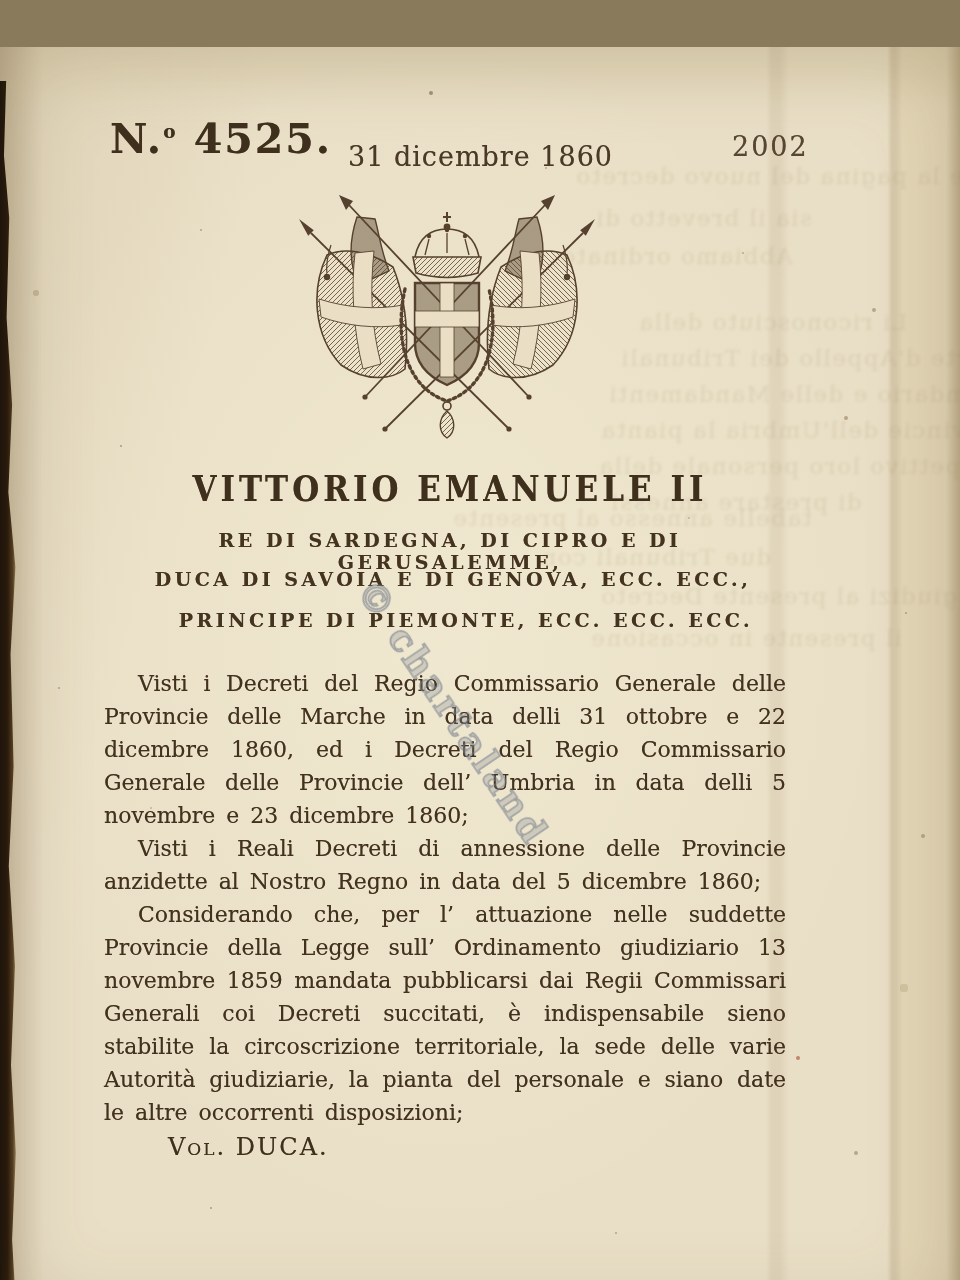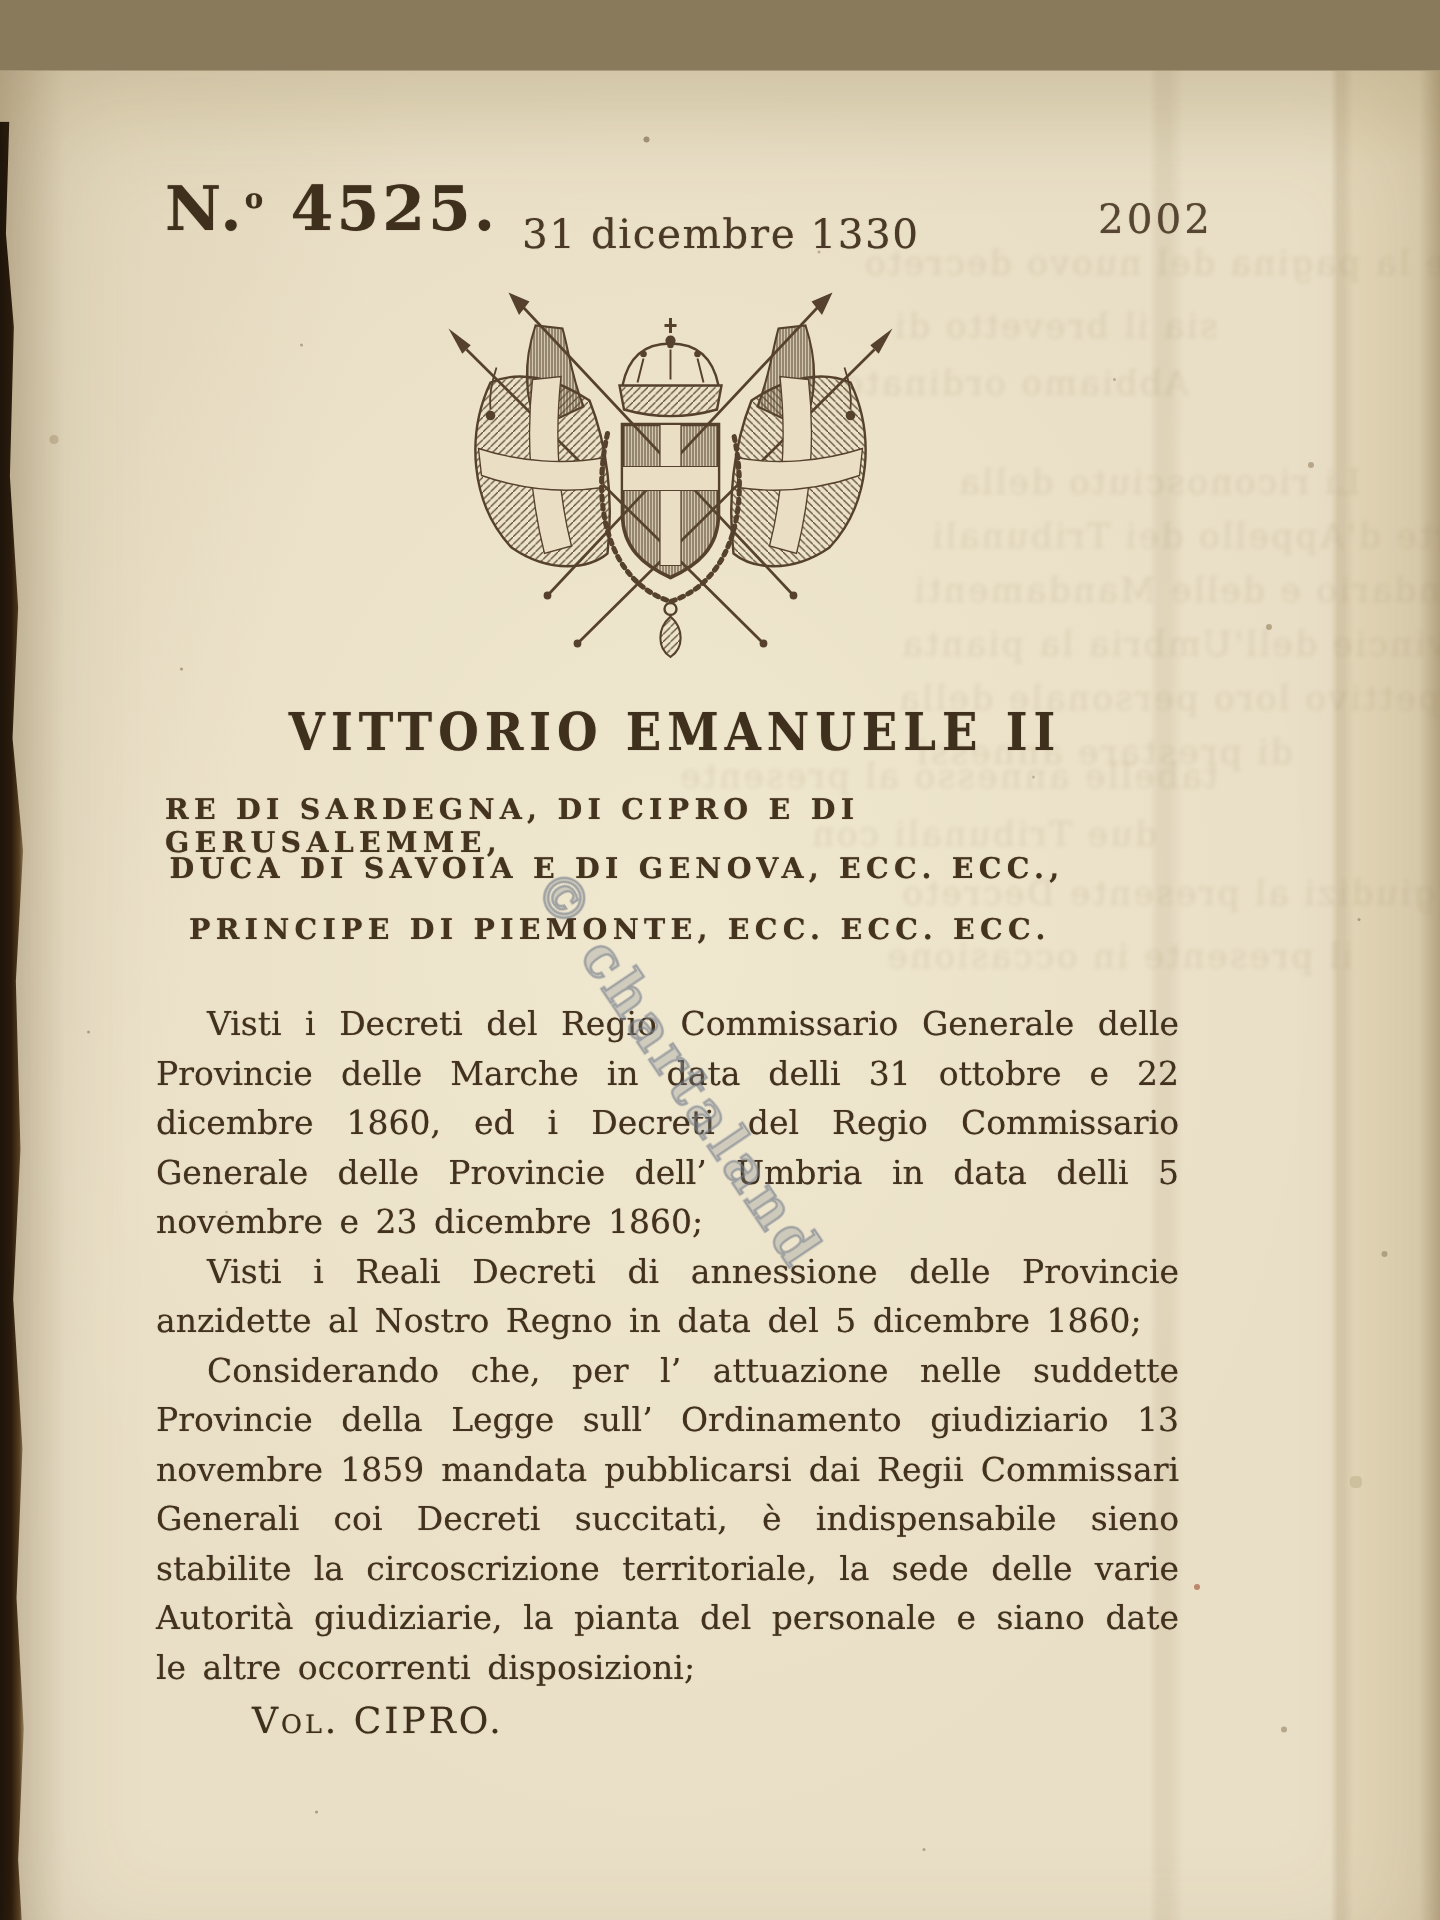--- a/index.html
+++ b/index.html
@@ -48,21 +48,21 @@
   .decree-no{left:110px;top:68px;font-size:41px;font-weight:bold;letter-spacing:2px;}
   .decree-no sup{font-size:.45em;vertical-align:super;}
   .decree-date{left:348px;top:94px;font-size:27px;letter-spacing:1px;color:#4a3926;}
   .page-no{left:732px;top:84px;font-size:27px;color:#574633;letter-spacing:2px;}
   .arms{position:absolute;left:297px;top:146px;width:300px;height:260px;z-index:2;opacity:.93;}
   .main-title{left:110px;top:424px;width:680px;text-align:center;
     font-size:31px;font-weight:bold;letter-spacing:4px;transform:scaleY(1.12);}
   .sub1{left:110px;top:482px;}
   .sub2{left:113px;top:521px;}
   .sub3{left:126px;top:562px;}
-  .subtitle{width:680px;font-size:19px;font-weight:bold;letter-spacing:3.5px;color:#44331f;}
+  .subtitle{width:680px;text-align:center;font-size:19px;font-weight:bold;letter-spacing:3.5px;color:#44331f;}
   .bodytext{left:104px;top:620px;width:682px;font-size:22px;line-height:33px;
     text-align:justify;word-spacing:4px;color:#42311e;}
   .bodytext p{margin:0;text-indent:34px;}
   .volume{left:168px;top:1086px;font-size:24px;font-variant:small-caps;letter-spacing:2px;}
 
   
   .watermark{
     position:absolute;left:384px;top:524px;z-index:5;
     transform:rotate(56deg);transform-origin:0 0;
     font-size:37px;letter-spacing:3px;font-weight:bold;white-space:nowrap;
@@ -99,21 +99,21 @@
     <div class="bleed" style="left:608px;top:334px;">Circondario e delle Mandamenti</div>
     <div class="bleed" style="left:600px;top:370px;">Provincie dell'Umbria la pianta</div>
     <div class="bleed" style="left:598px;top:406px;">rispettivo loro personale della</div>
     <div class="bleed" style="left:610px;top:442px;">di prestare annessi</div>
     <div class="bleed" style="left:600px;top:536px;">che giudizi al presente Decreto</div>
     <div class="bleed" style="left:452px;top:458px;">tabelle annesso al presente</div>
     <div class="bleed" style="left:540px;top:497px;">due Tribunali con</div>
     <div class="bleed" style="left:590px;top:578px;">il presente in occasione</div>
 
     <div class="ink decree-no"><span>N.</span><sup>o</sup> <span>4525.</span></div>
-    <div class="ink decree-date">31 dicembre 1330</div>
+    <div class="ink decree-date">31 dicembre 1860</div>
     <div class="ink page-no">2002</div>
 
     <svg class="arms" viewBox="0 0 300 260" aria-hidden="true">
       <defs>
         <pattern id="pv" width="4" height="4" patternUnits="userSpaceOnUse">
           <path d="M1 0V4M3 0V4" stroke="#4e3a24" stroke-width="0.9"></path>
         </pattern>
         <pattern id="pd" width="5" height="5" patternUnits="userSpaceOnUse">
           <path d="M0 5L5 0" stroke="#4e3a24" stroke-width="0.8"></path>
         </pattern>
@@ -175,21 +175,21 @@
     <div class="ink main-title">VITTORIO EMANUELE II</div>
     <div class="ink subtitle sub1">RE DI SARDEGNA, DI CIPRO E DI GERUSALEMME,</div>
     <div class="ink subtitle sub2">DUCA DI SAVOIA E DI GENOVA, ECC. ECC.,</div>
     <div class="ink subtitle sub3">PRINCIPE DI PIEMONTE, ECC. ECC. ECC.</div>
 
     <div class="ink bodytext">
       <p>Visti i Decreti del Regio Commissario Generale delle Provincie delle Marche in data delli 31 ottobre e 22 dicembre 1860, ed i Decreti del Regio Commissario Generale delle Provincie dell’ Umbria in data delli 5 novembre e 23 dicembre 1860;</p>
       <p>Visti i Reali Decreti di annessione delle Provincie anzidette al Nostro Regno in data del 5 dicembre 1860;</p>
       <p>Considerando che, per l’ attuazione nelle suddette Provincie della Legge sull’ Ordinamento giudiziario 13 novembre 1859 mandata pubblicarsi dai Regii Commissari Generali coi Decreti succitati, è indispensabile sieno stabilite la circoscrizione territoriale, la sede delle varie Autorità giudiziarie, la pianta del personale e siano date le altre occorrenti disposizioni;</p>
     </div>
-    <div class="ink volume">Vol. CIPRO.</div>
+    <div class="ink volume">Vol. DUCA.</div>
 
     <div class="watermark">© chartaland</div>
 
     <div class="specks"></div>
 
     <div class="edge-left-soft"></div>
     <div class="edge-left"></div>
     <div class="edge-bottom"></div>
     <div class="edge-right"></div>
     <div class="vignette"></div>

